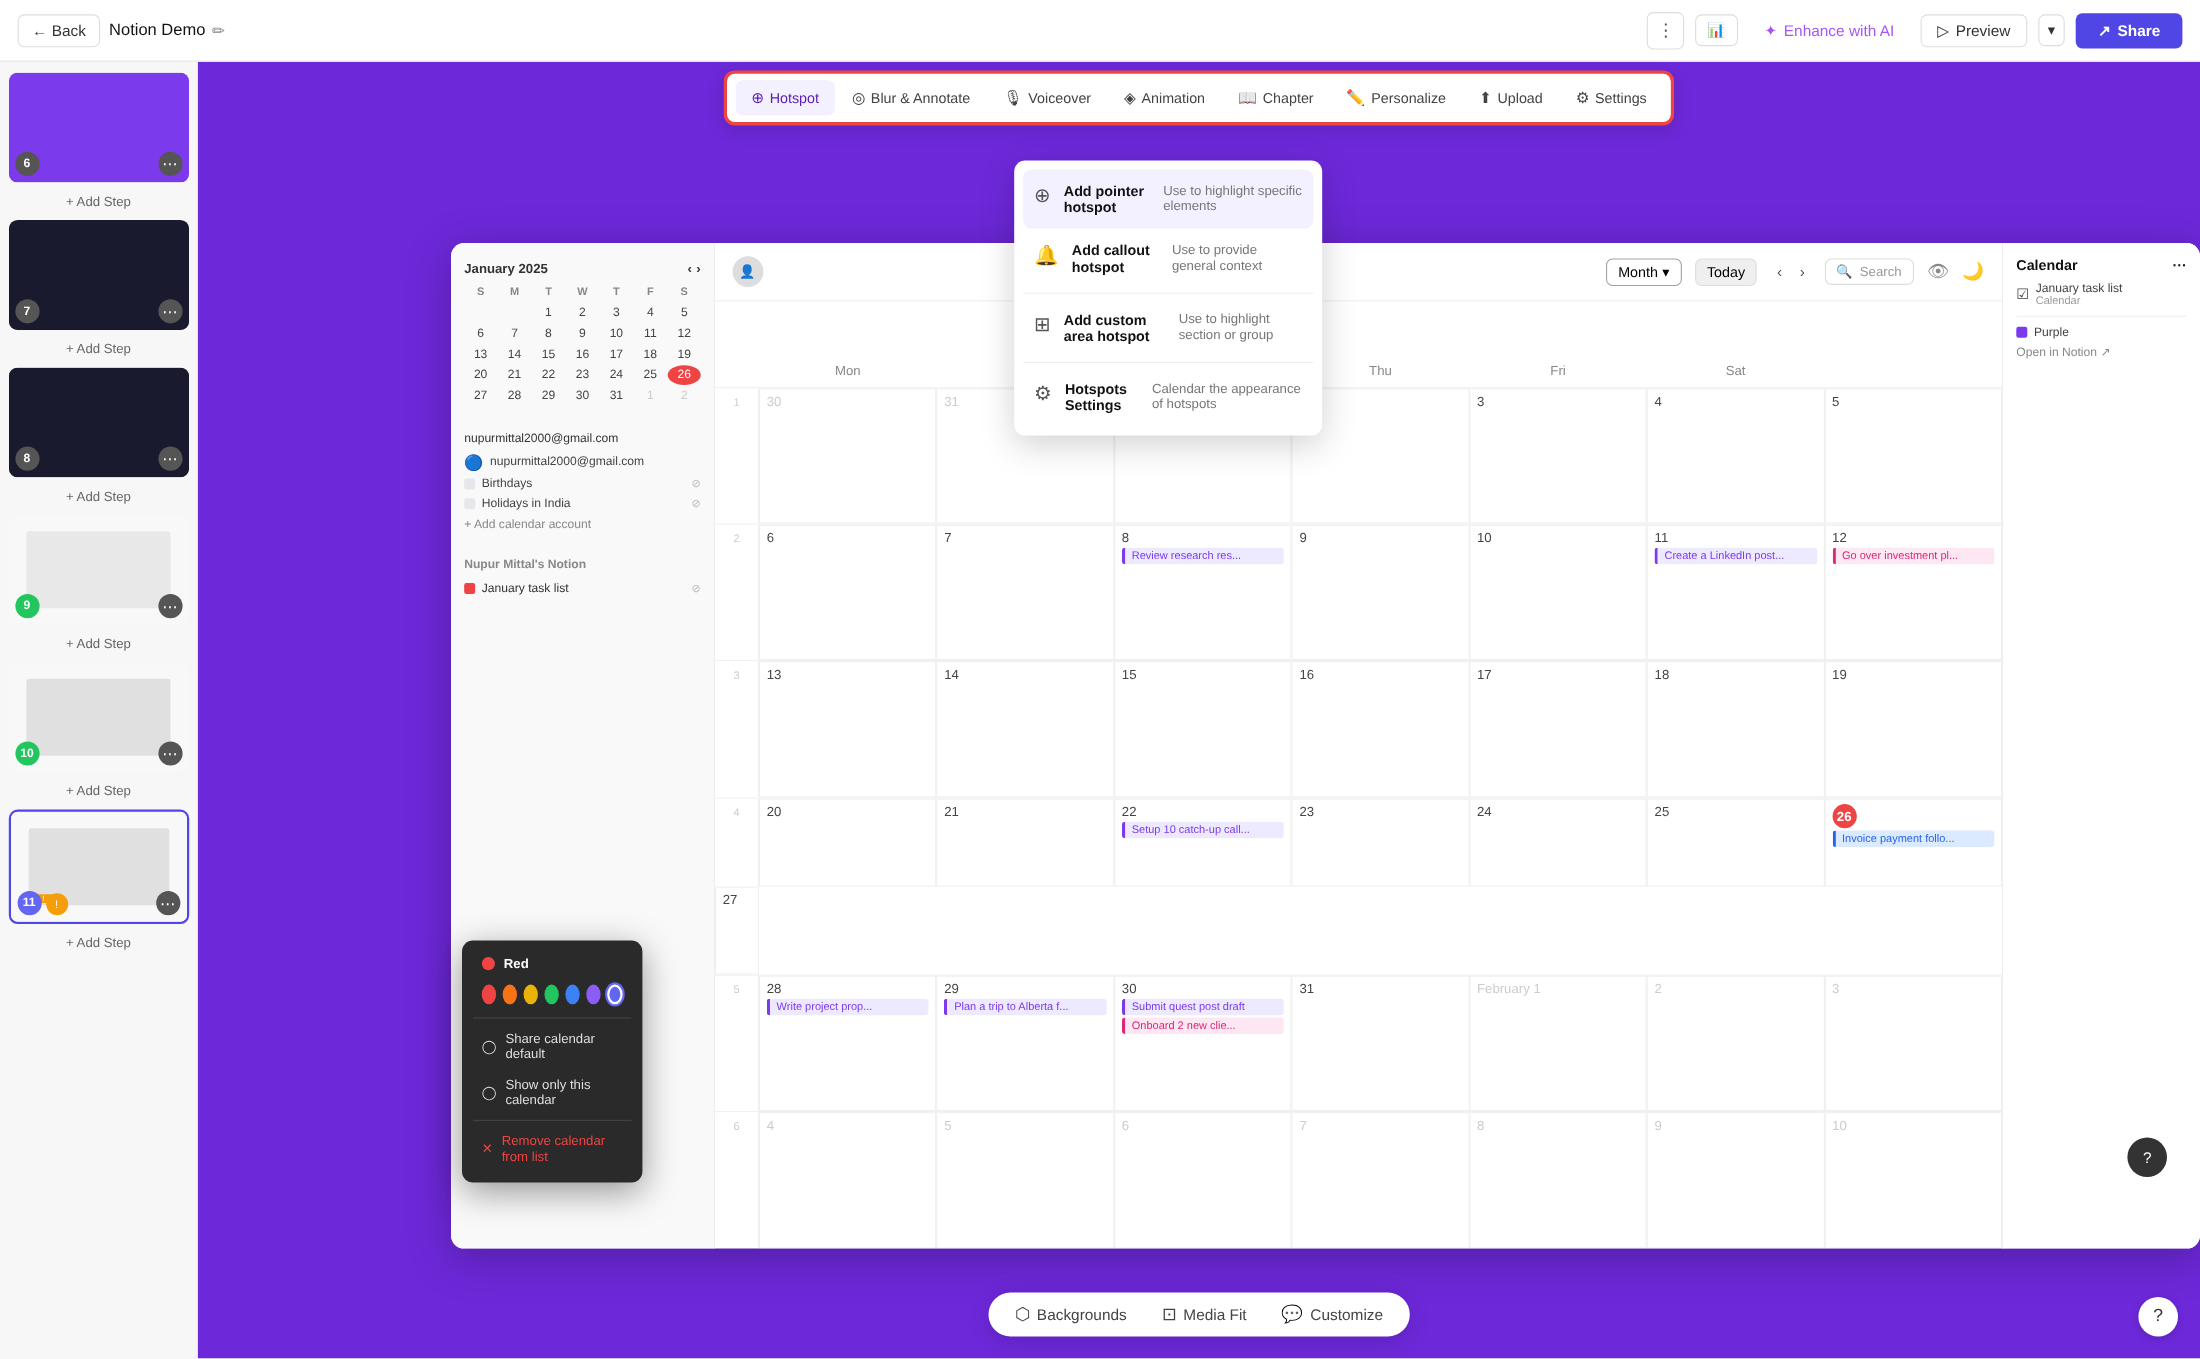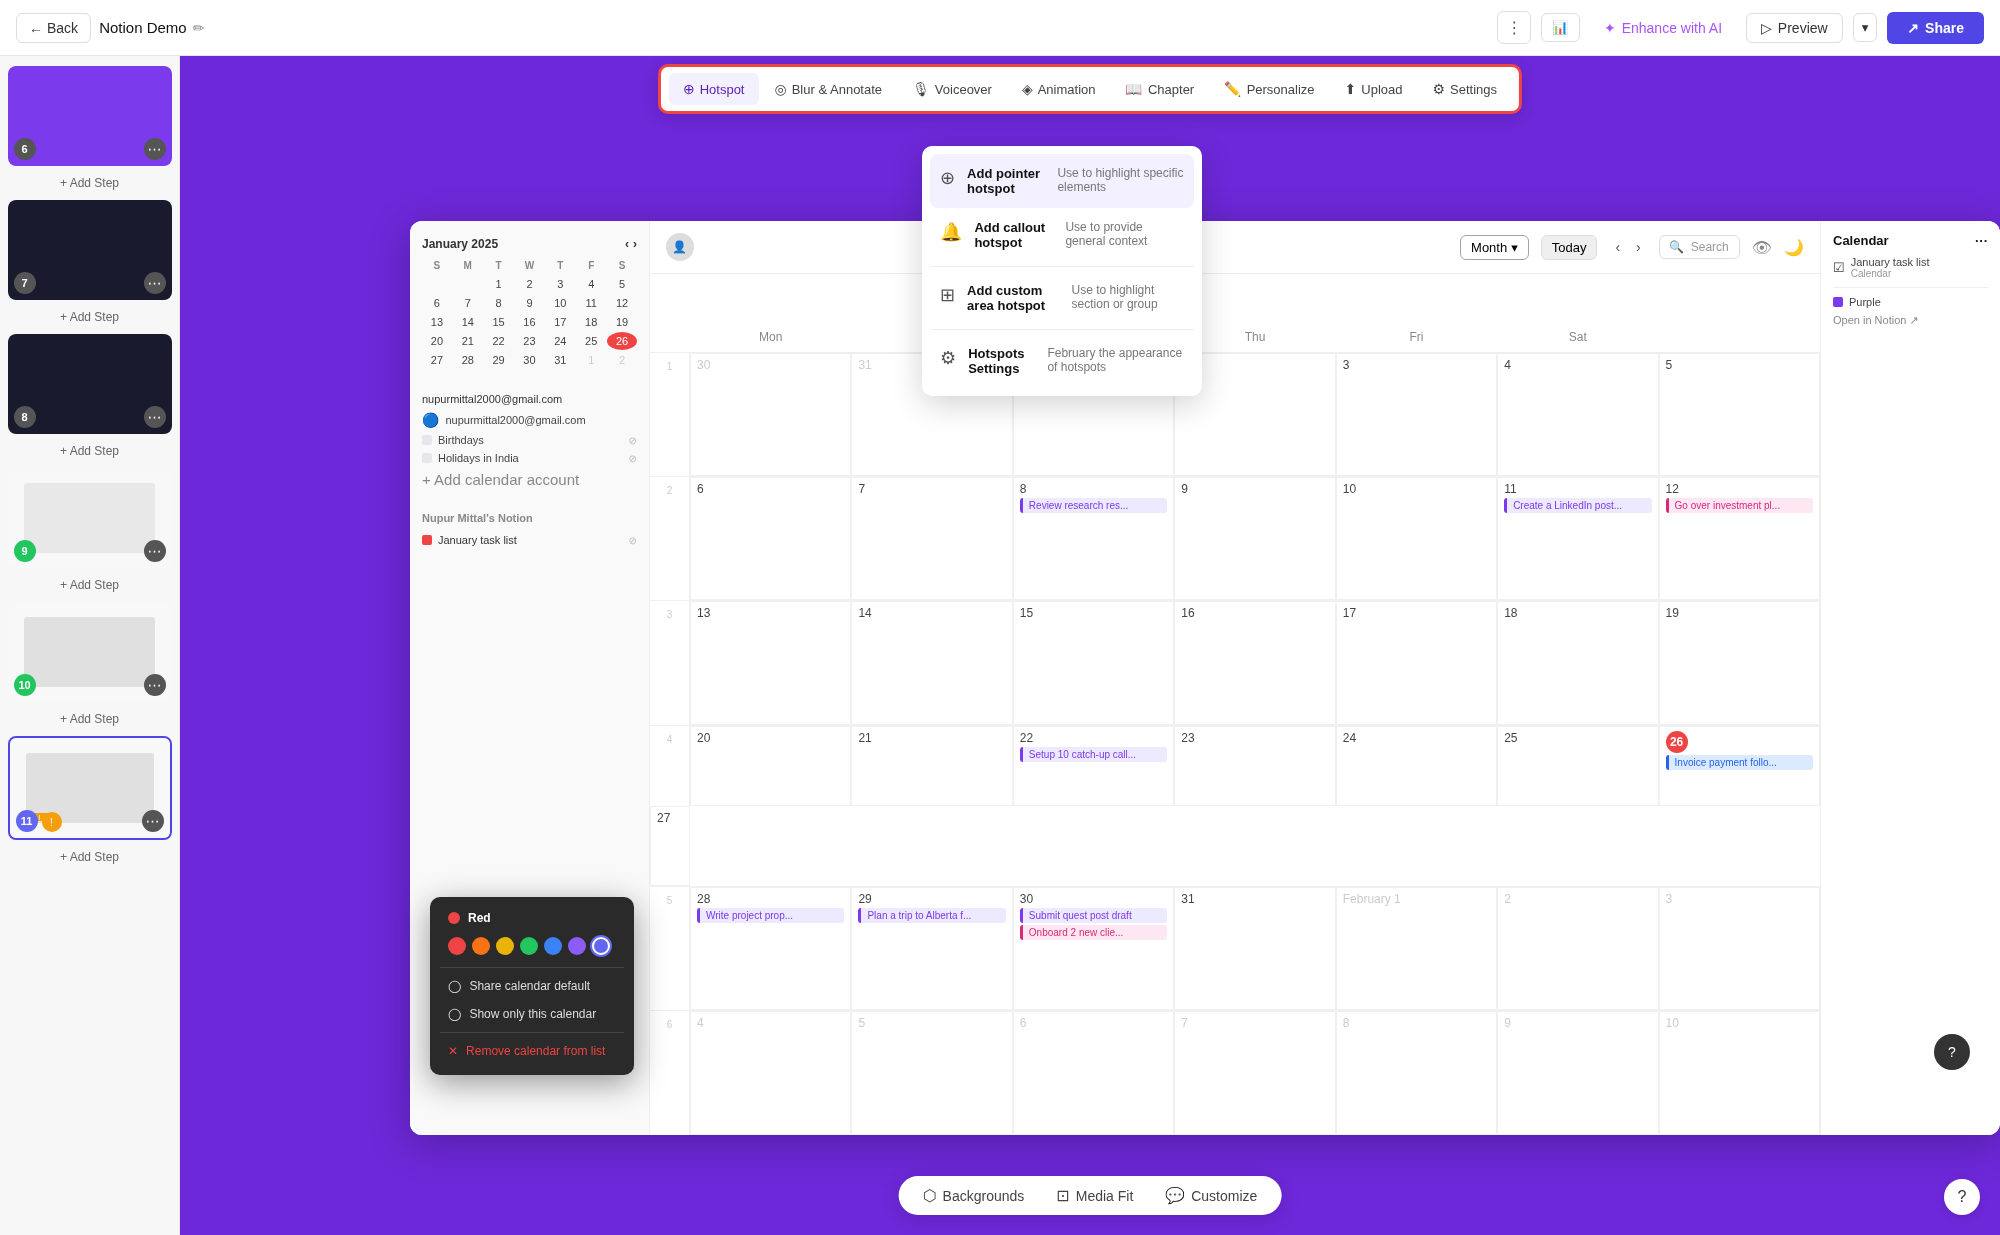--- a/index.html
+++ b/index.html
@@ -72,21 +72,21 @@
     .cal-cell { border: 1px solid #f0f0f0; padding: 4px 6px; font-size: 11px; min-height: 80px; position: relative; }
     .cal-date { font-size: 12px; color: #444; font-weight: 500; }
     .cal-date.today { background: #ef4444; color: #fff; width: 22px; height: 22px; border-radius: 50%; display: flex; align-items: center; justify-content: center; font-weight: 700; }
     .cal-date.other-month { color: #ccc; }
     .cal-event { font-size: 10px; padding: 2px 6px; border-radius: 3px; margin-top: 2px; white-space: nowrap; overflow: hidden; text-overflow: ellipsis; }
     .event-purple { background: #ede9fe; color: #7c3aed; border-left: 3px solid #7c3aed; }
     .event-pink { background: #fce7f3; color: #db2777; border-left: 3px solid #db2777; }
     .event-blue { background: #dbeafe; color: #2563eb; border-left: 3px solid #2563eb; }
 
     
-    .context-menu { position: absolute; bottom: 160px; left: 250px; background: #2a2a2a; border-radius: 10px; padding: 10px; z-index: 400; width: 204px; box-shadow: 0 8px 32px rgba(0,0,0,0.4); }
+    .context-menu { position: absolute; bottom: 160px; left: 240px; background: #2a2a2a; border-radius: 10px; padding: 10px; z-index: 400; width: 164px; box-shadow: 0 8px 32px rgba(0,0,0,0.4); }
     .ctx-header { display: flex; align-items: center; gap: 8px; padding: 4px 8px 8px; }
     .ctx-red-dot { width: 12px; height: 12px; background: #ef4444; border-radius: 50%; }
     .ctx-label { color: #fff; font-size: 12px; font-weight: 600; }
     .color-row { display: flex; gap: 6px; padding: 4px 8px 8px; }
     .color-dot { width: 18px; height: 18px; border-radius: 50%; cursor: pointer; }
     .ctx-menu-item { display: flex; align-items: center; gap: 8px; padding: 7px 8px; border-radius: 6px; cursor: pointer; font-size: 12px; color: #ddd; }
     .ctx-menu-item.danger { color: #ef4444; }
     .ctx-divider { height: 1px; background: #444; margin: 4px 0; }
 
     
@@ -95,21 +95,21 @@
     .mini-cal-grid { display: grid; grid-template-columns: repeat(7, 1fr); gap: 1px; text-align: center; }
     .mini-cal-day { padding: 3px 1px; color: #888; font-size: 10px; font-weight: 600; }
     .mini-cal-date { padding: 3px 1px; color: #444; font-size: 11px; cursor: pointer; border-radius: 3px; }
     .mini-cal-date.today { background: #ef4444; color: #fff; border-radius: 50%; }
     .mini-cal-date.other { color: #ccc; }
     .sidebar-section { margin-top: 8px; }
     .sidebar-section-title { font-size: 11px; font-weight: 600; color: #888; margin-bottom: 6px; display: flex; align-items: center; justify-content: space-between; }
     .sidebar-email { font-size: 11px; color: #333; padding: 4px 0; }
     .sidebar-cal-item { display: flex; align-items: center; gap: 6px; padding: 3px 0; font-size: 11px; color: #444; }
     .cal-color-dot { width: 10px; height: 10px; border-radius: 2px; flex-shrink: 0; }
-    .sidebar-add { font-size: 15px; color: #888; padding: 4px 0; cursor: pointer; }
+    .sidebar-add { font-size: 11px; color: #888; padding: 4px 0; cursor: pointer; }
     .sidebar-notion-item { display: flex; align-items: center; gap: 6px; padding: 4px 0; font-size: 11px; color: #333; }
 
     
     .bottom-bar { position: absolute; bottom: 20px; left: 50%; transform: translateX(-50%); background: #fff; border-radius: 40px; padding: 10px 24px; display: flex; gap: 32px; box-shadow: 0 4px 20px rgba(0,0,0,0.15); z-index: 100; }
     .bottom-btn { display: flex; align-items: center; gap: 6px; font-size: 14px; color: #444; cursor: pointer; font-weight: 500; }
     .bottom-icon { font-size: 16px; }
 
     
     .help-btn { position: absolute; bottom: 20px; right: 20px; width: 36px; height: 36px; background: #fff; border-radius: 50%; display: flex; align-items: center; justify-content: center; font-size: 16px; color: #333; box-shadow: 0 2px 8px rgba(0,0,0,0.15); cursor: pointer; }
     .help-btn-inner { position: absolute; bottom: 165px; right: 30px; width: 36px; height: 36px; background: #333; border-radius: 50%; display: flex; align-items: center; justify-content: center; font-size: 14px; color: #fff; cursor: pointer; }
@@ -288,21 +288,21 @@
         <div class="dropdown-text">
           <span class="dropdown-title">Add custom area hotspot</span>
           <span class="dropdown-desc">Use to highlight section or group</span>
         </div>
       </div>
       <div class="dropdown-divider"></div>
       <div class="dropdown-item">
         <span class="dropdown-icon">⚙</span>
         <div class="dropdown-text">
           <span class="dropdown-title">Hotspots Settings</span>
-          <span class="dropdown-desc">February the appearance of hotspots</span>
+          <span class="dropdown-desc">Calendar the appearance of hotspots</span>
         </div>
       </div>
     </div>
 
     <div class="notion-window">
 
       <div class="notion-sidebar">
         <div class="mini-cal">
           <div class="mini-cal-header">
             <span>January 2025</span>

